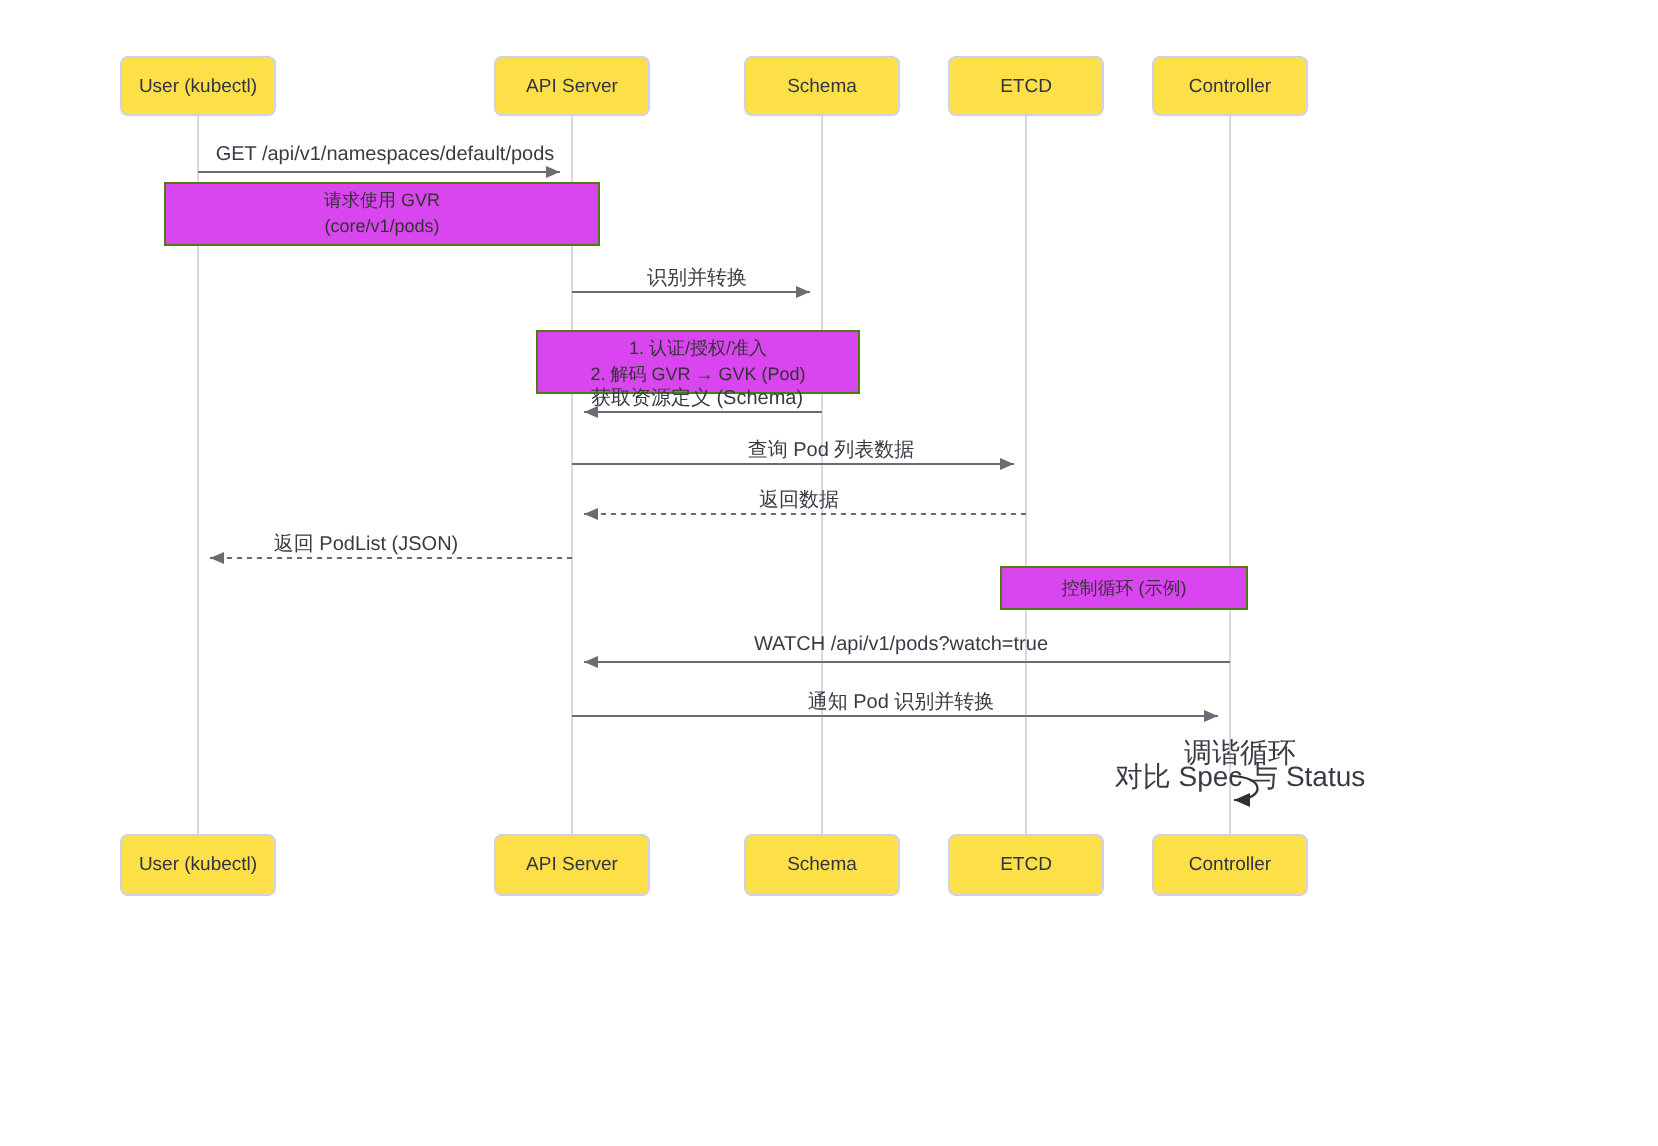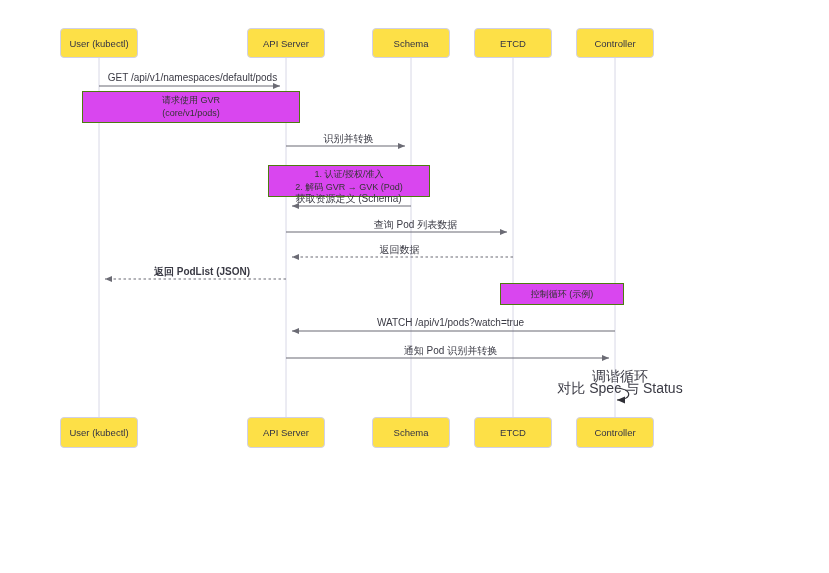--- a/index.html
+++ b/index.html
@@ -136,21 +136,21 @@
       <div class="note-box" style="left: 500px; top: 283px; width: 124px; height: 22px;">
         <div>控制循环 (示例)</div>
       </div>
     </div>
   <div id="labels-layer">
       <div class="msg-label" style="left: 192.5px; top: 72px;">GET /api/v1/namespaces/default/pods</div>
       <div class="msg-label" style="left: 348.5px; top: 132px;">识别并转换</div>
       <div class="msg-label" style="left: 348.5px; top: 192px;">获取资源定义 (Schema)</div>
       <div class="msg-label" style="left: 399.5px; top: 218px; margin-left: 16px;">查询 Pod 列表数据</div>
       <div class="msg-label" style="left: 399.5px; top: 243px;">返回数据</div>
-      <div class="msg-label" style="left: 202px; top: 265px; font-weight: bold;">返回 PodList (JSON)</div>
+      <div class="msg-label" style="left: 183px; top: 265px;">返回 PodList (JSON)</div>
       <div class="msg-label" style="left: 450.5px; top: 317px;">WATCH /api/v1/pods?watch=true</div>
       <div class="msg-label" style="left: 450.5px; top: 344px;">通知 Pod 识别并转换</div>
       <div class="self-label" style="left: 620px; top: 370px;">
         <div>调谐循环</div>
         <div>对比 Spec 与 Status</div>
       </div>
     </div>
 
 </div>
 

